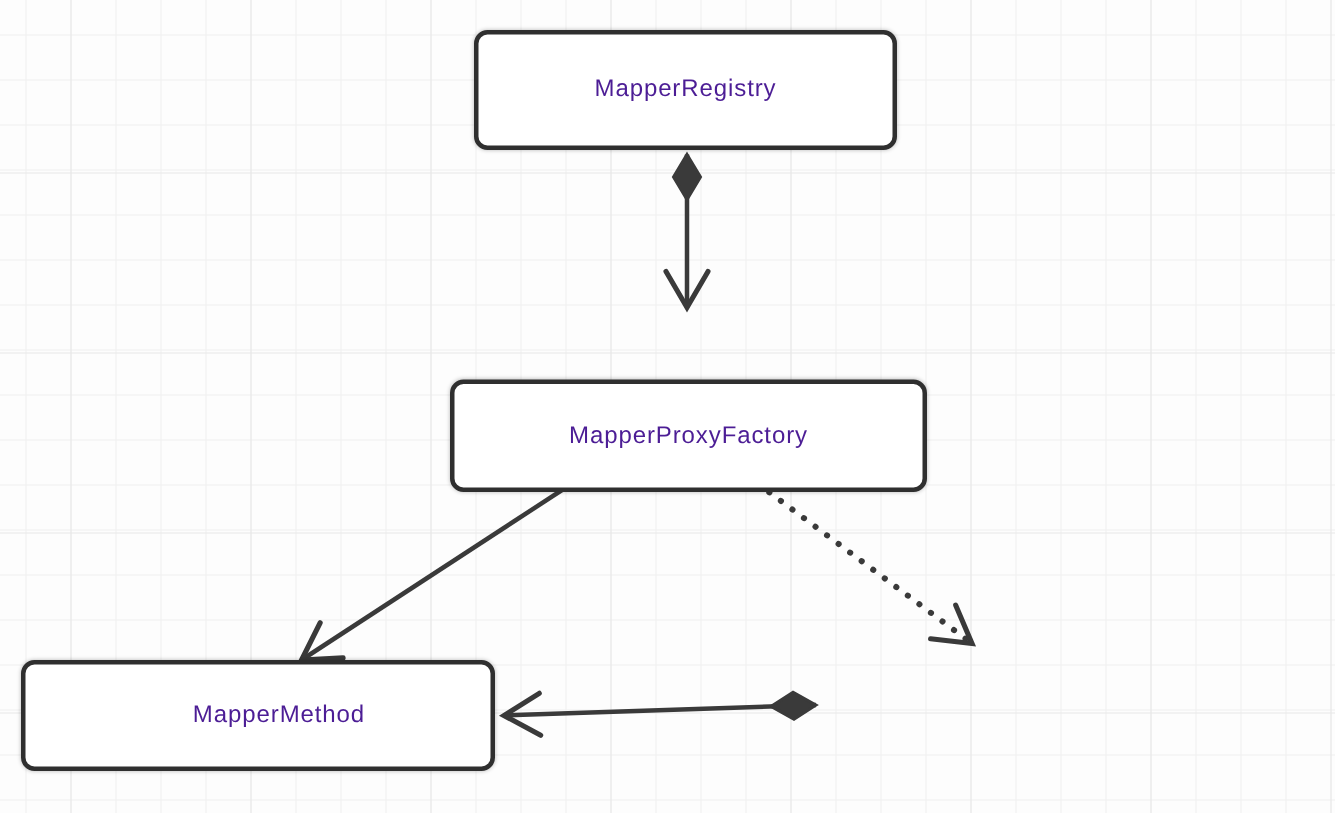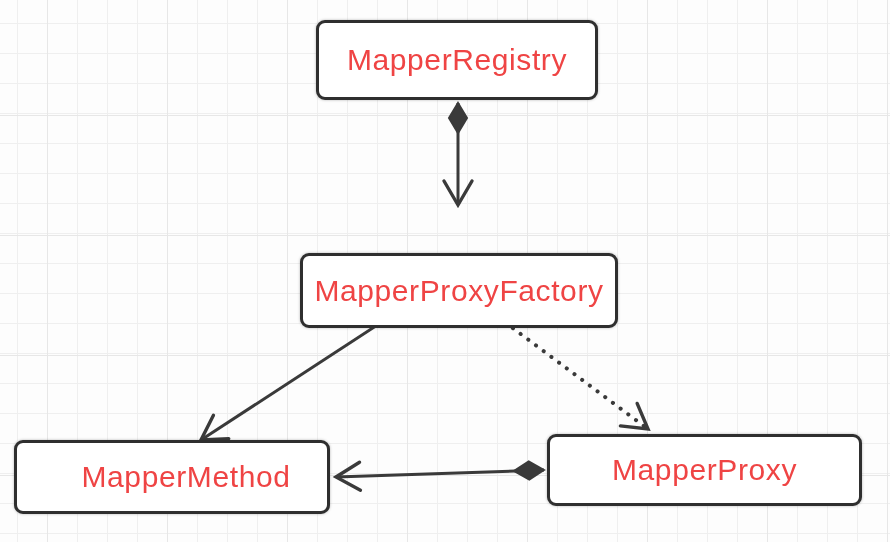--- a/index.html
+++ b/index.html
@@ -43,23 +43,23 @@
     box-sizing: border-box;
     background: #ffffff;
     border: 3px solid #2f2f2f;
     border-radius: 9px;
     box-shadow: 0 0 3px rgba(0,0,0,0.28);
     display: flex;
     align-items: center;
     justify-content: center;
   }
   .node-label {
-    font-size: 30px;
+    font-size: 16px;
     font-weight: 400;
-    color: #ef4444;
+    color: #4c1d95;
     letter-spacing: 0.6px;
     white-space: nowrap;
   }
 </style>
 </head>
 <body>
 
 <div class="stage">
 
   <svg class="edges" width="890" height="542" viewBox="0 0 890 542">
@@ -86,17 +86,14 @@
   </div>
 
   <div class="node" style="left:300px; top:208px; width:318px; height:75px;margin-top:45px;">
     <span class="node-label">MapperProxyFactory</span>
   </div>
 
   <div class="node" style="left:14px; top:440px; width:316px; height:74px;padding-left:28px;">
     <span class="node-label">MapperMethod</span>
   </div>
 
-  <div class="node" style="left:547px; top:434px; width:315px; height:72px;">
-    <span class="node-label">MapperProxy</span>
-  </div>
 
 </div>
 
 </body></html>

